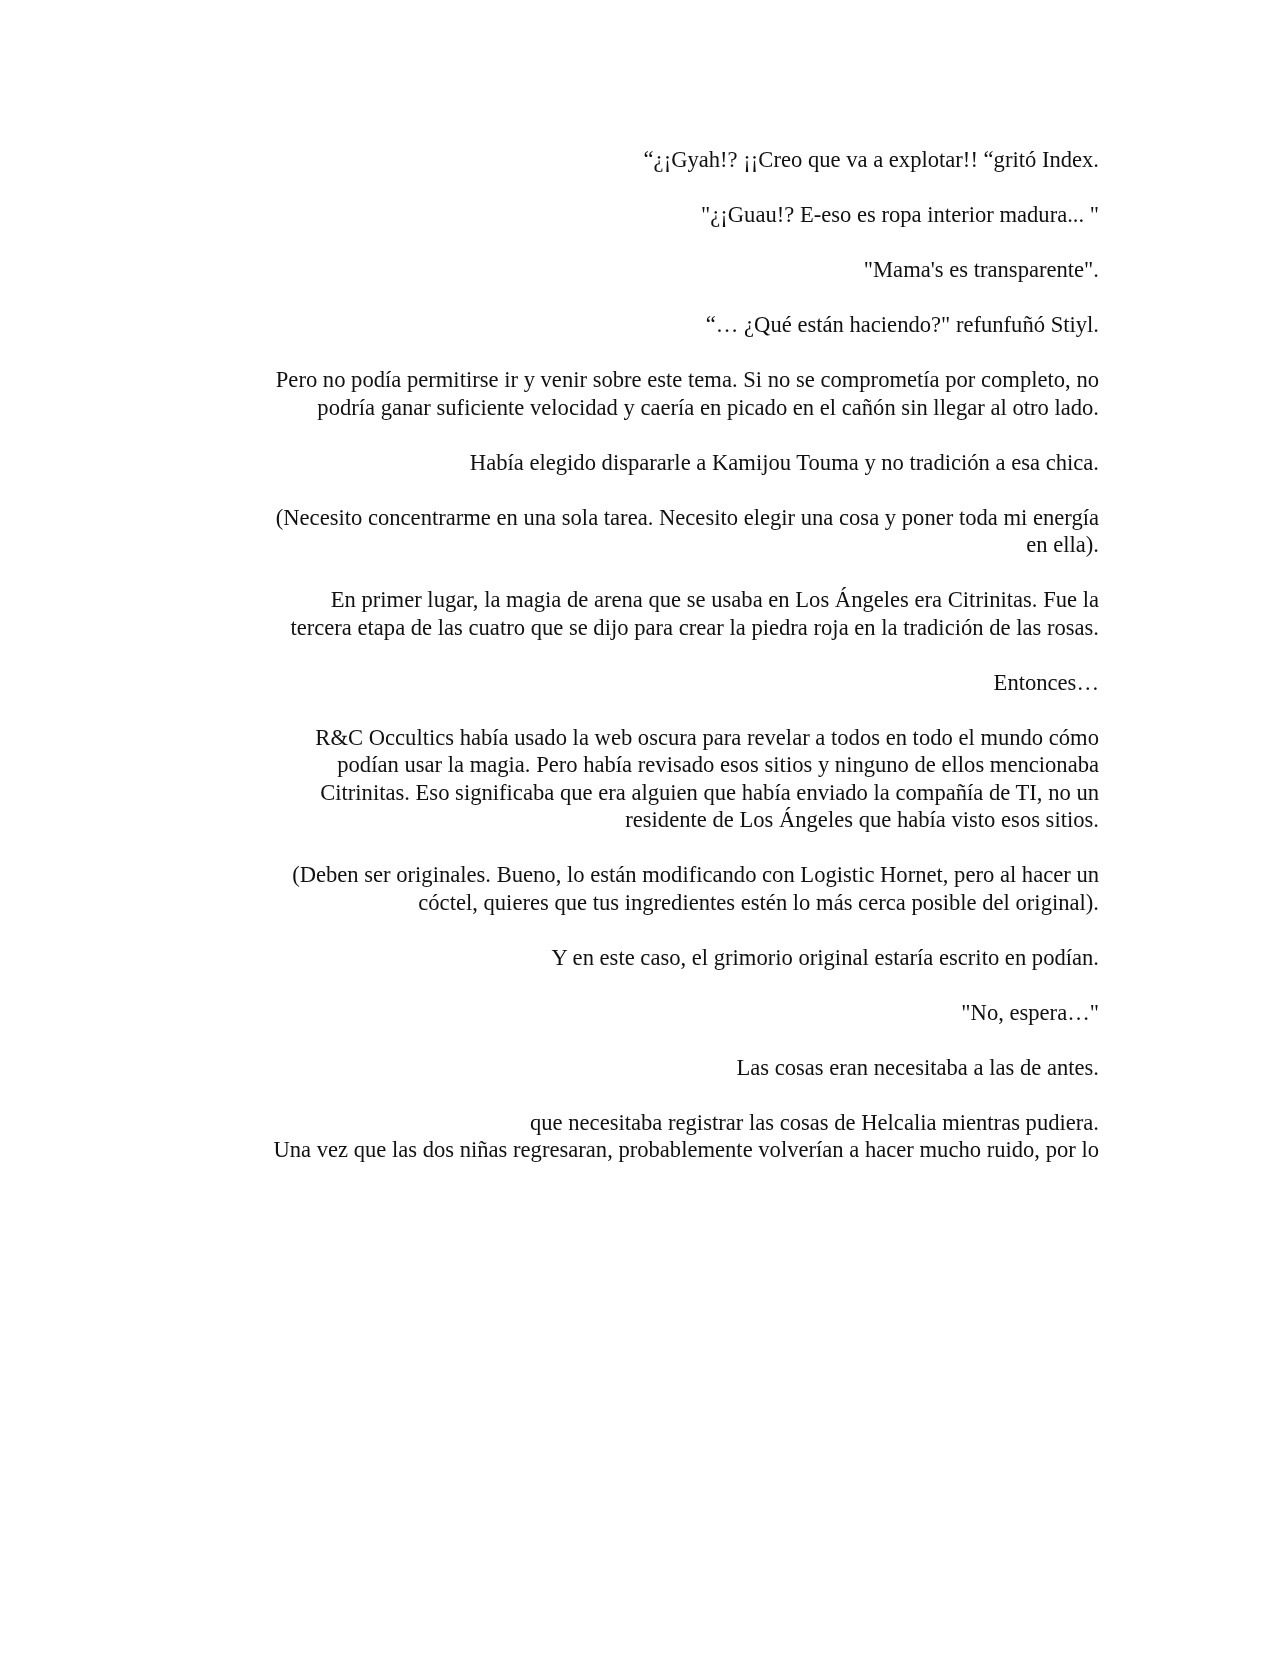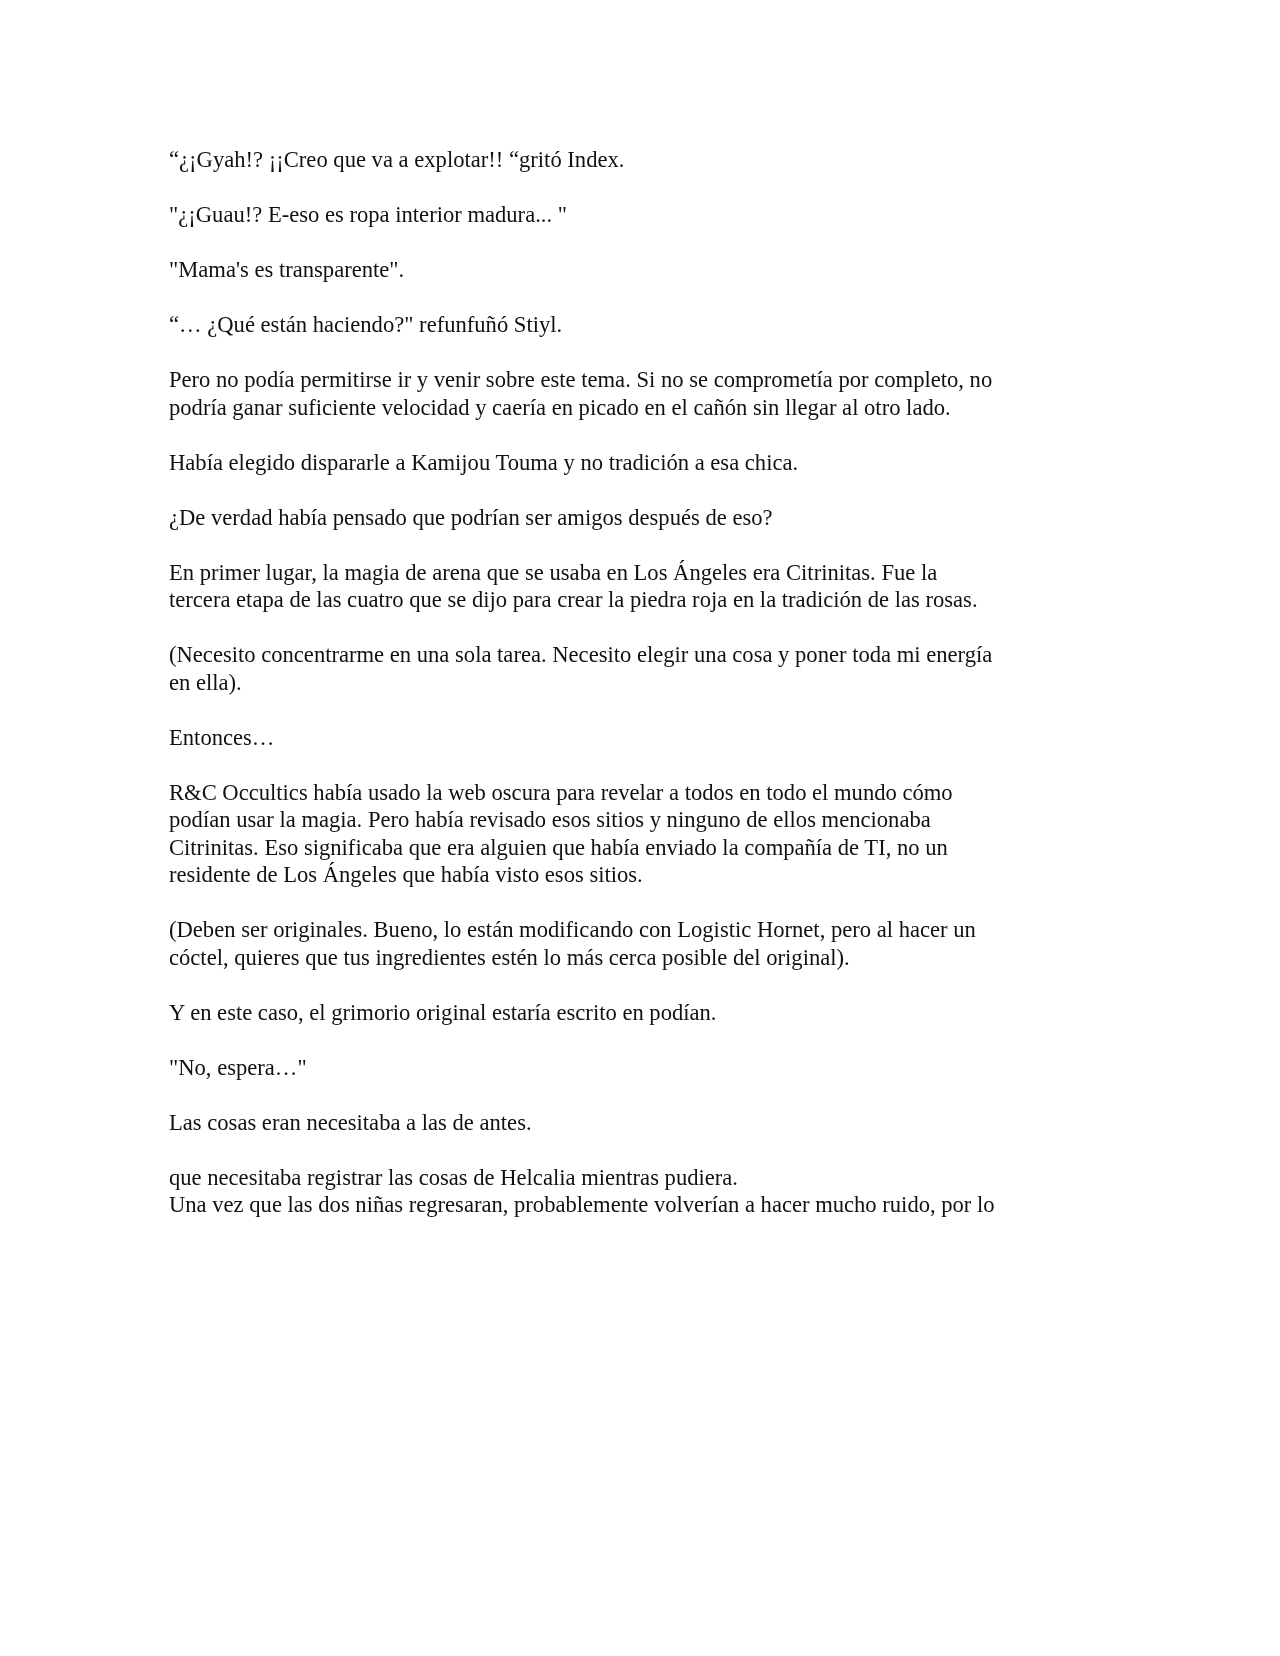--- a/index.html
+++ b/index.html
@@ -26,20 +26,21 @@
       left: 169px;
       top: 146px;
       width: 930px;
       font-family: "Liberation Serif", "DejaVu Serif", serif;
       font-size: 22.6px;
       line-height: 27.5px;
       color: #111111;
     }
     .para {
       margin: 0 0 27.5px 0;
+      text-align: right;
     }
     .line {
       display: block;
       white-space: nowrap;
     }
   </style>
 </head>
 <body>
 
 <div class="page">
@@ -64,33 +65,30 @@
 
     <p class="para">
       <span class="line">Pero no podía permitirse ir y venir sobre este tema. Si no se comprometía por completo, no</span>
       <span class="line">podría ganar suficiente velocidad y caería en picado en el cañón sin llegar al otro lado.</span>
     </p>
 
     <p class="para">
       <span class="line">Había elegido dispararle a Kamijou Touma y no tradición a esa chica.</span>
     </p>
 
+
+
     <p class="para">
-      <span class="line">¿De verdad había pensado que podrían ser amigos después de eso?</span>
+      <span class="line">(Necesito concentrarme en una sola tarea. Necesito elegir una cosa y poner toda mi energía</span>
+      <span class="line">en ella).</span>
     </p>
-
 
     <p class="para">
       <span class="line">En primer lugar, la magia de arena que se usaba en Los Ángeles era Citrinitas. Fue la</span>
       <span class="line">tercera etapa de las cuatro que se dijo para crear la piedra roja en la tradición de las rosas.</span>
-    </p>
-
-    <p class="para">
-      <span class="line">(Necesito concentrarme en una sola tarea. Necesito elegir una cosa y poner toda mi energía</span>
-      <span class="line">en ella).</span>
     </p>
 
     <p class="para">
       <span class="line">Entonces…</span>
     </p>
 
     <p class="para">
       <span class="line">R&amp;C Occultics había usado la web oscura para revelar a todos en todo el mundo cómo</span>
       <span class="line">podían usar la magia. Pero había revisado esos sitios y ninguno de ellos mencionaba</span>
       <span class="line">Citrinitas. Eso significaba que era alguien que había enviado la compañía de TI, no un</span>

